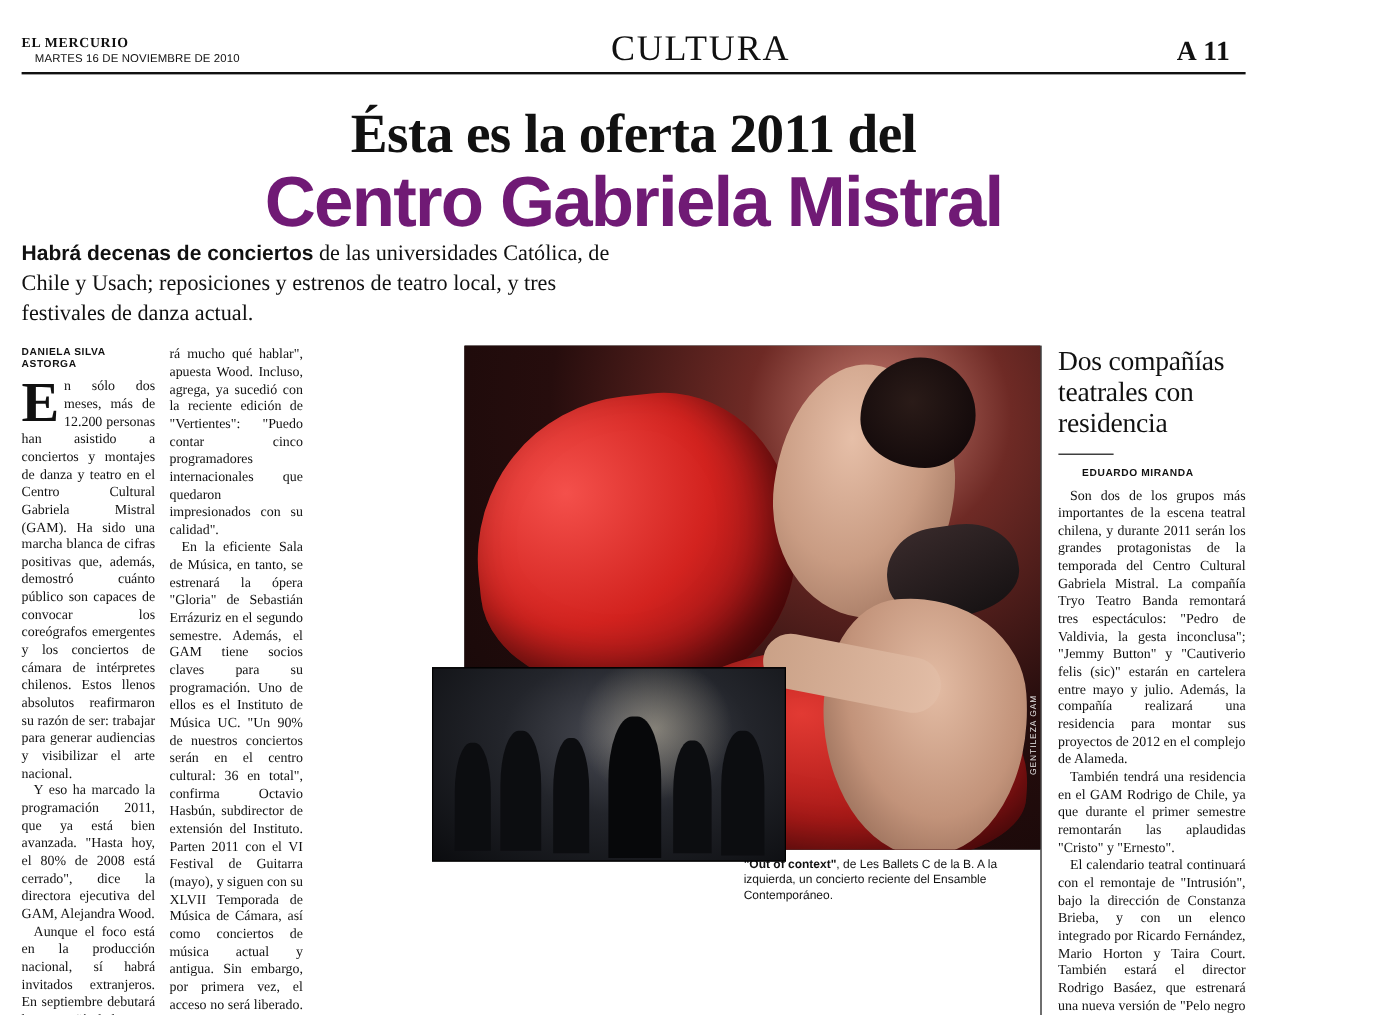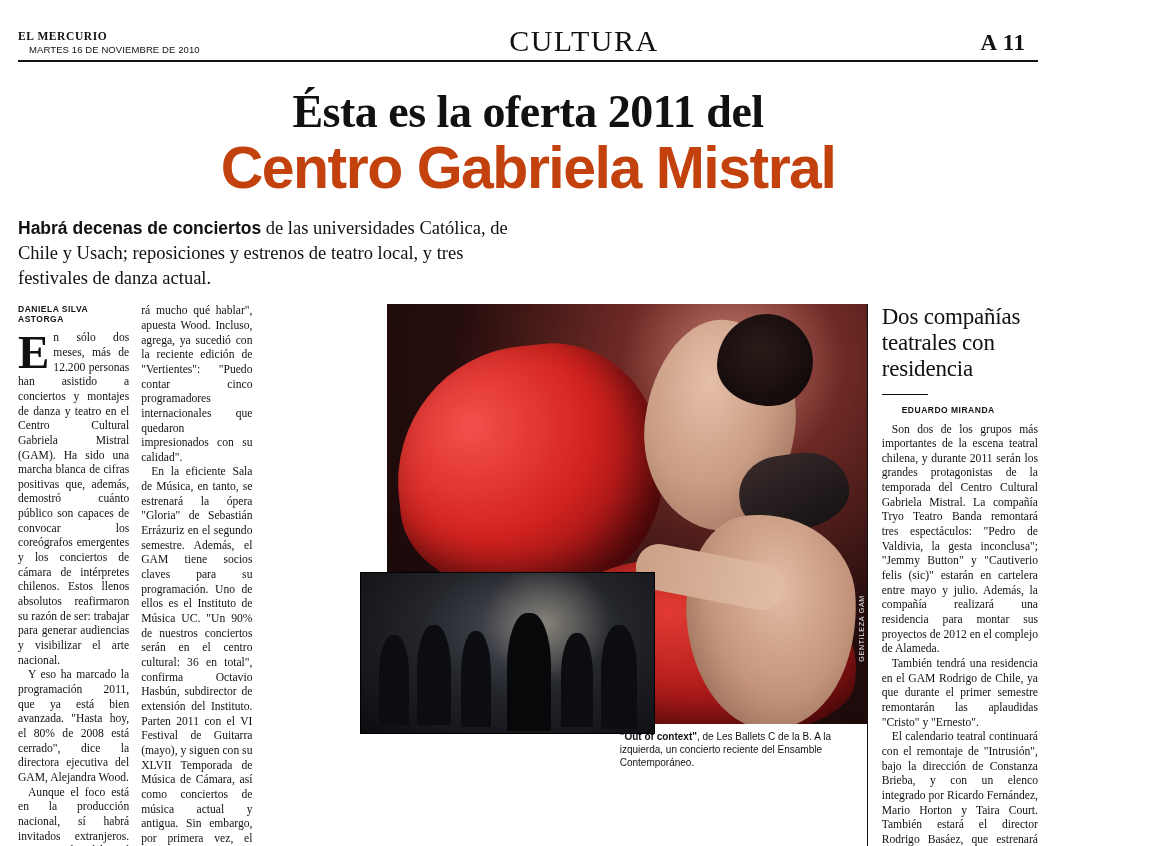--- a/index.html
+++ b/index.html
@@ -77,27 +77,27 @@
     line-height: 1.05;
     color: #111;
     text-align: center;
   }
   .headline-2 {
     font-family: "Liberation Sans", sans-serif;
     font-weight: bold;
     font-size: 59px;
     letter-spacing: -1.5px;
     line-height: 1.02;
-    color: #c2410c;
+    color: #701a75;
     margin-top: 2px;
   }
 
   
   .deck {
-    margin-top: 18px;
+    margin-top: 2px;
     width: 490px;
     font-family: "Liberation Serif", serif;
     font-size: 18.5px;
     line-height: 1.33;
   }
   .deck b {
     font-family: "Liberation Sans", sans-serif;
     font-weight: bold;
     font-size: 17.5px;
   }

